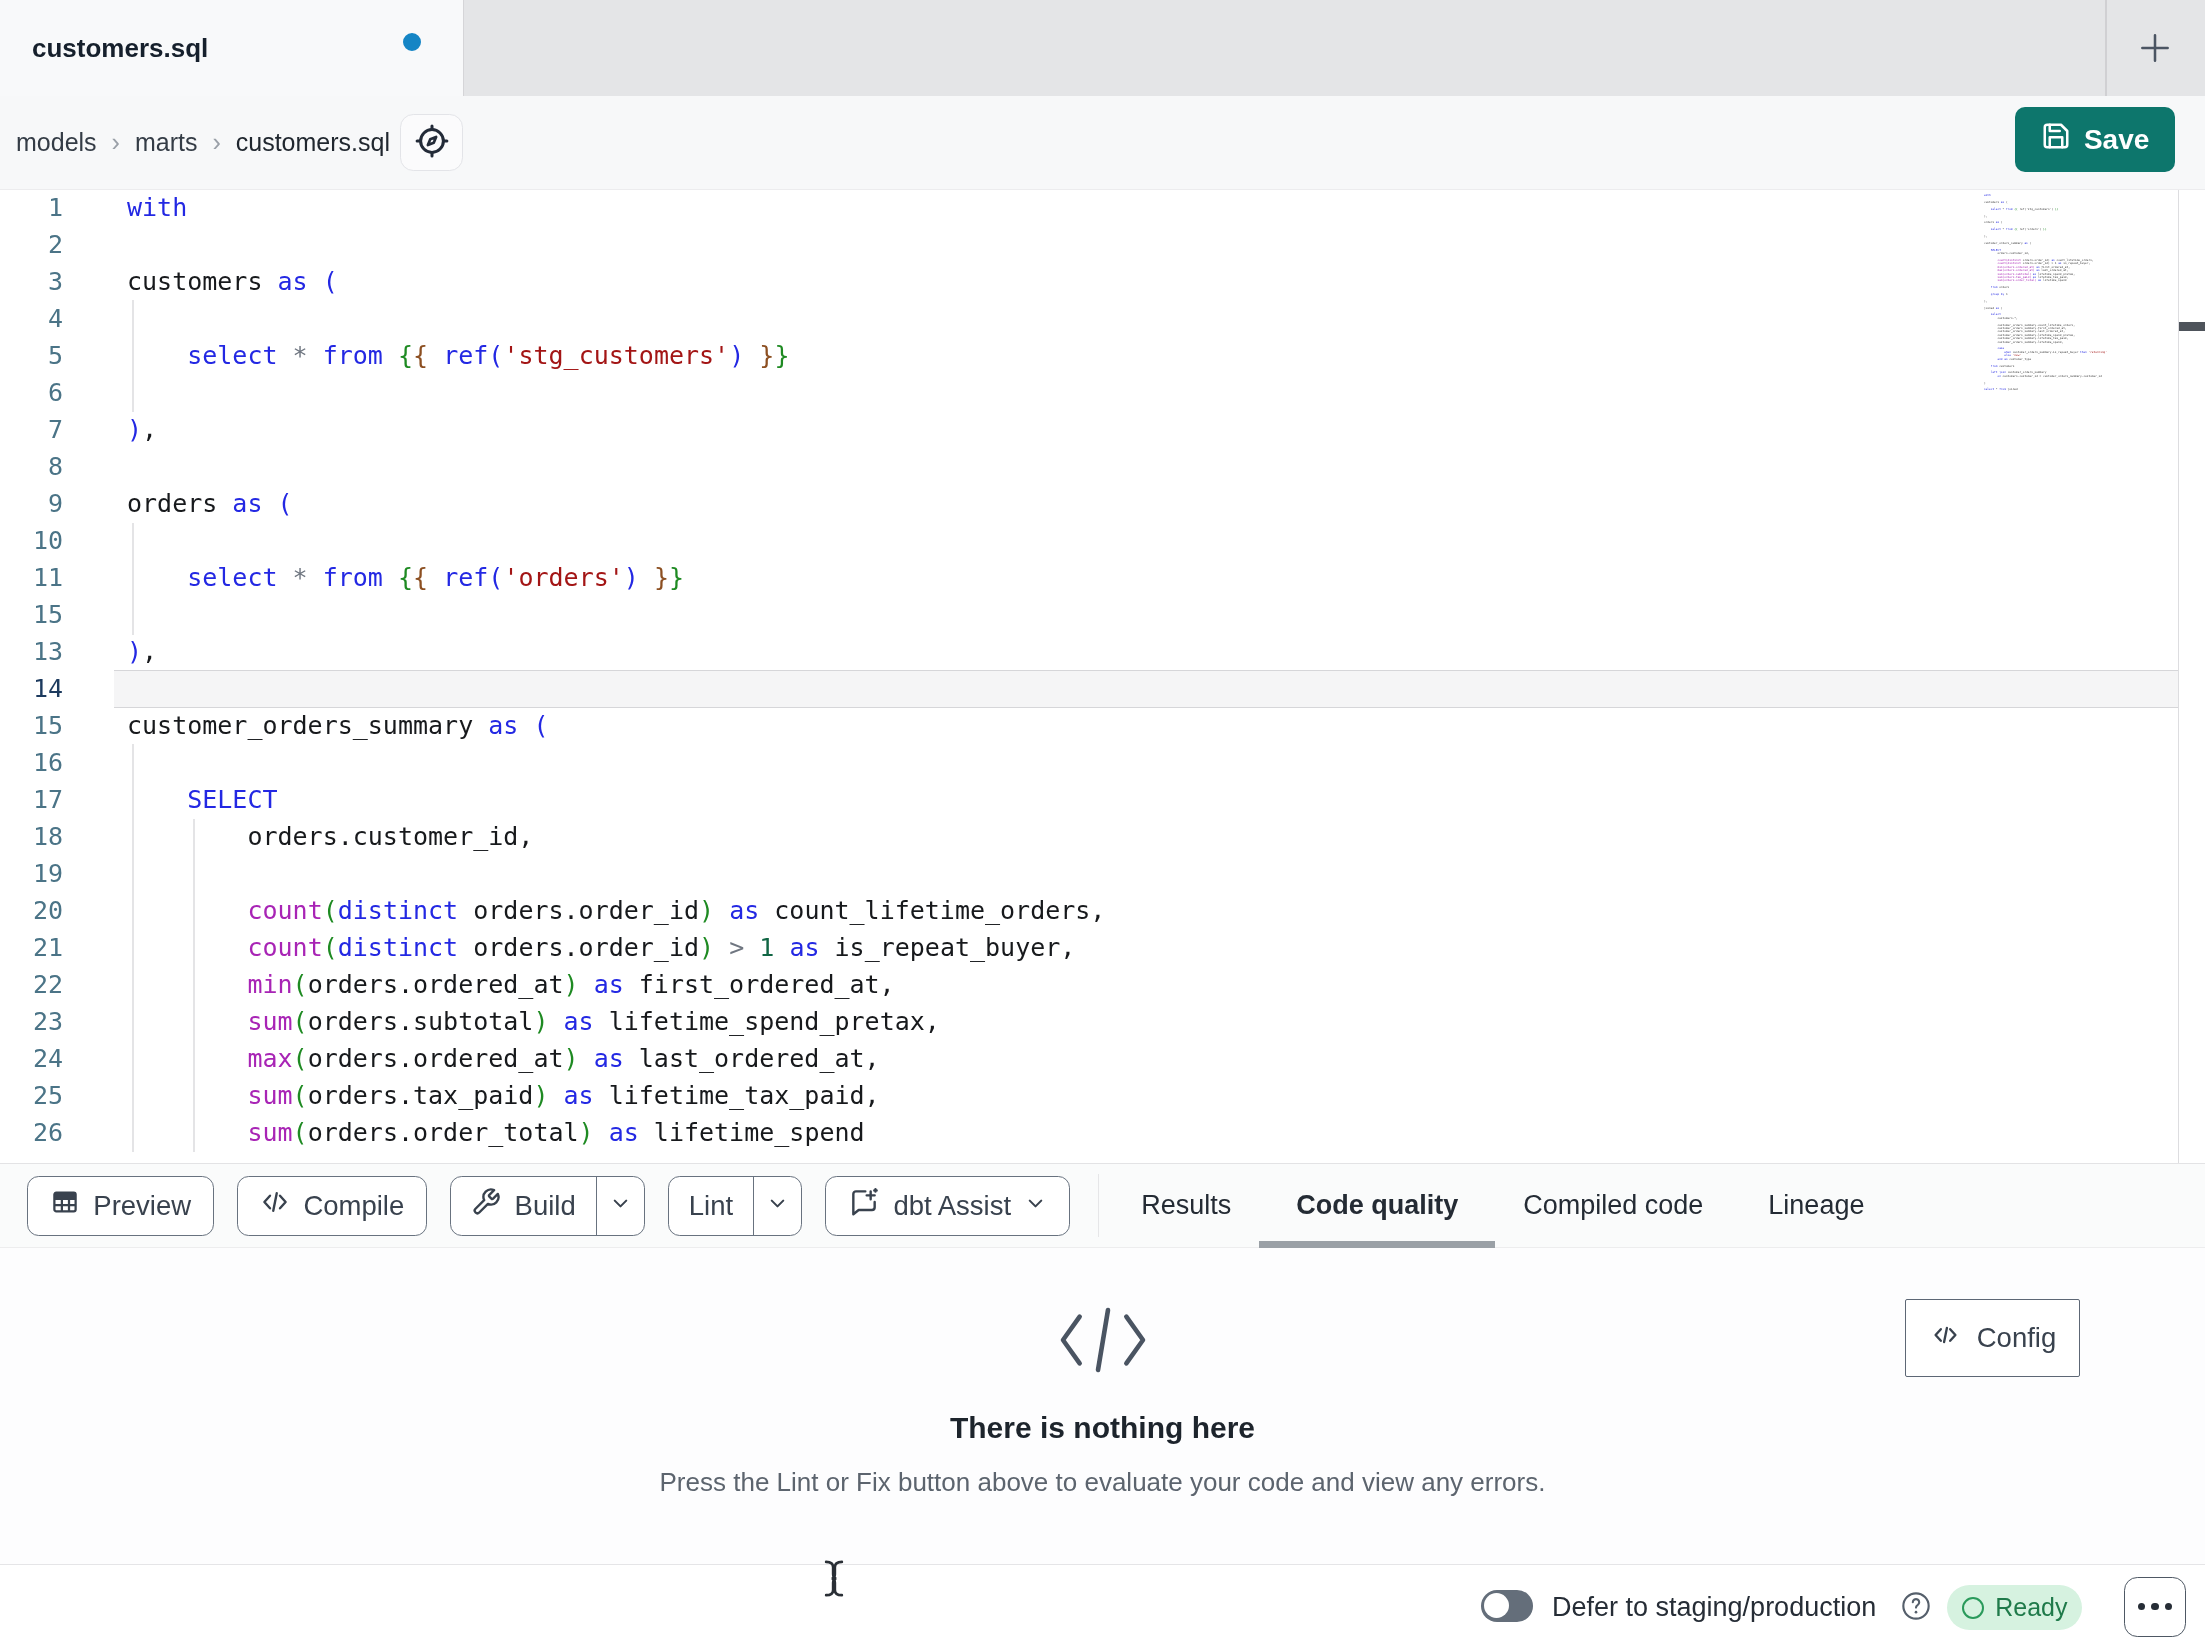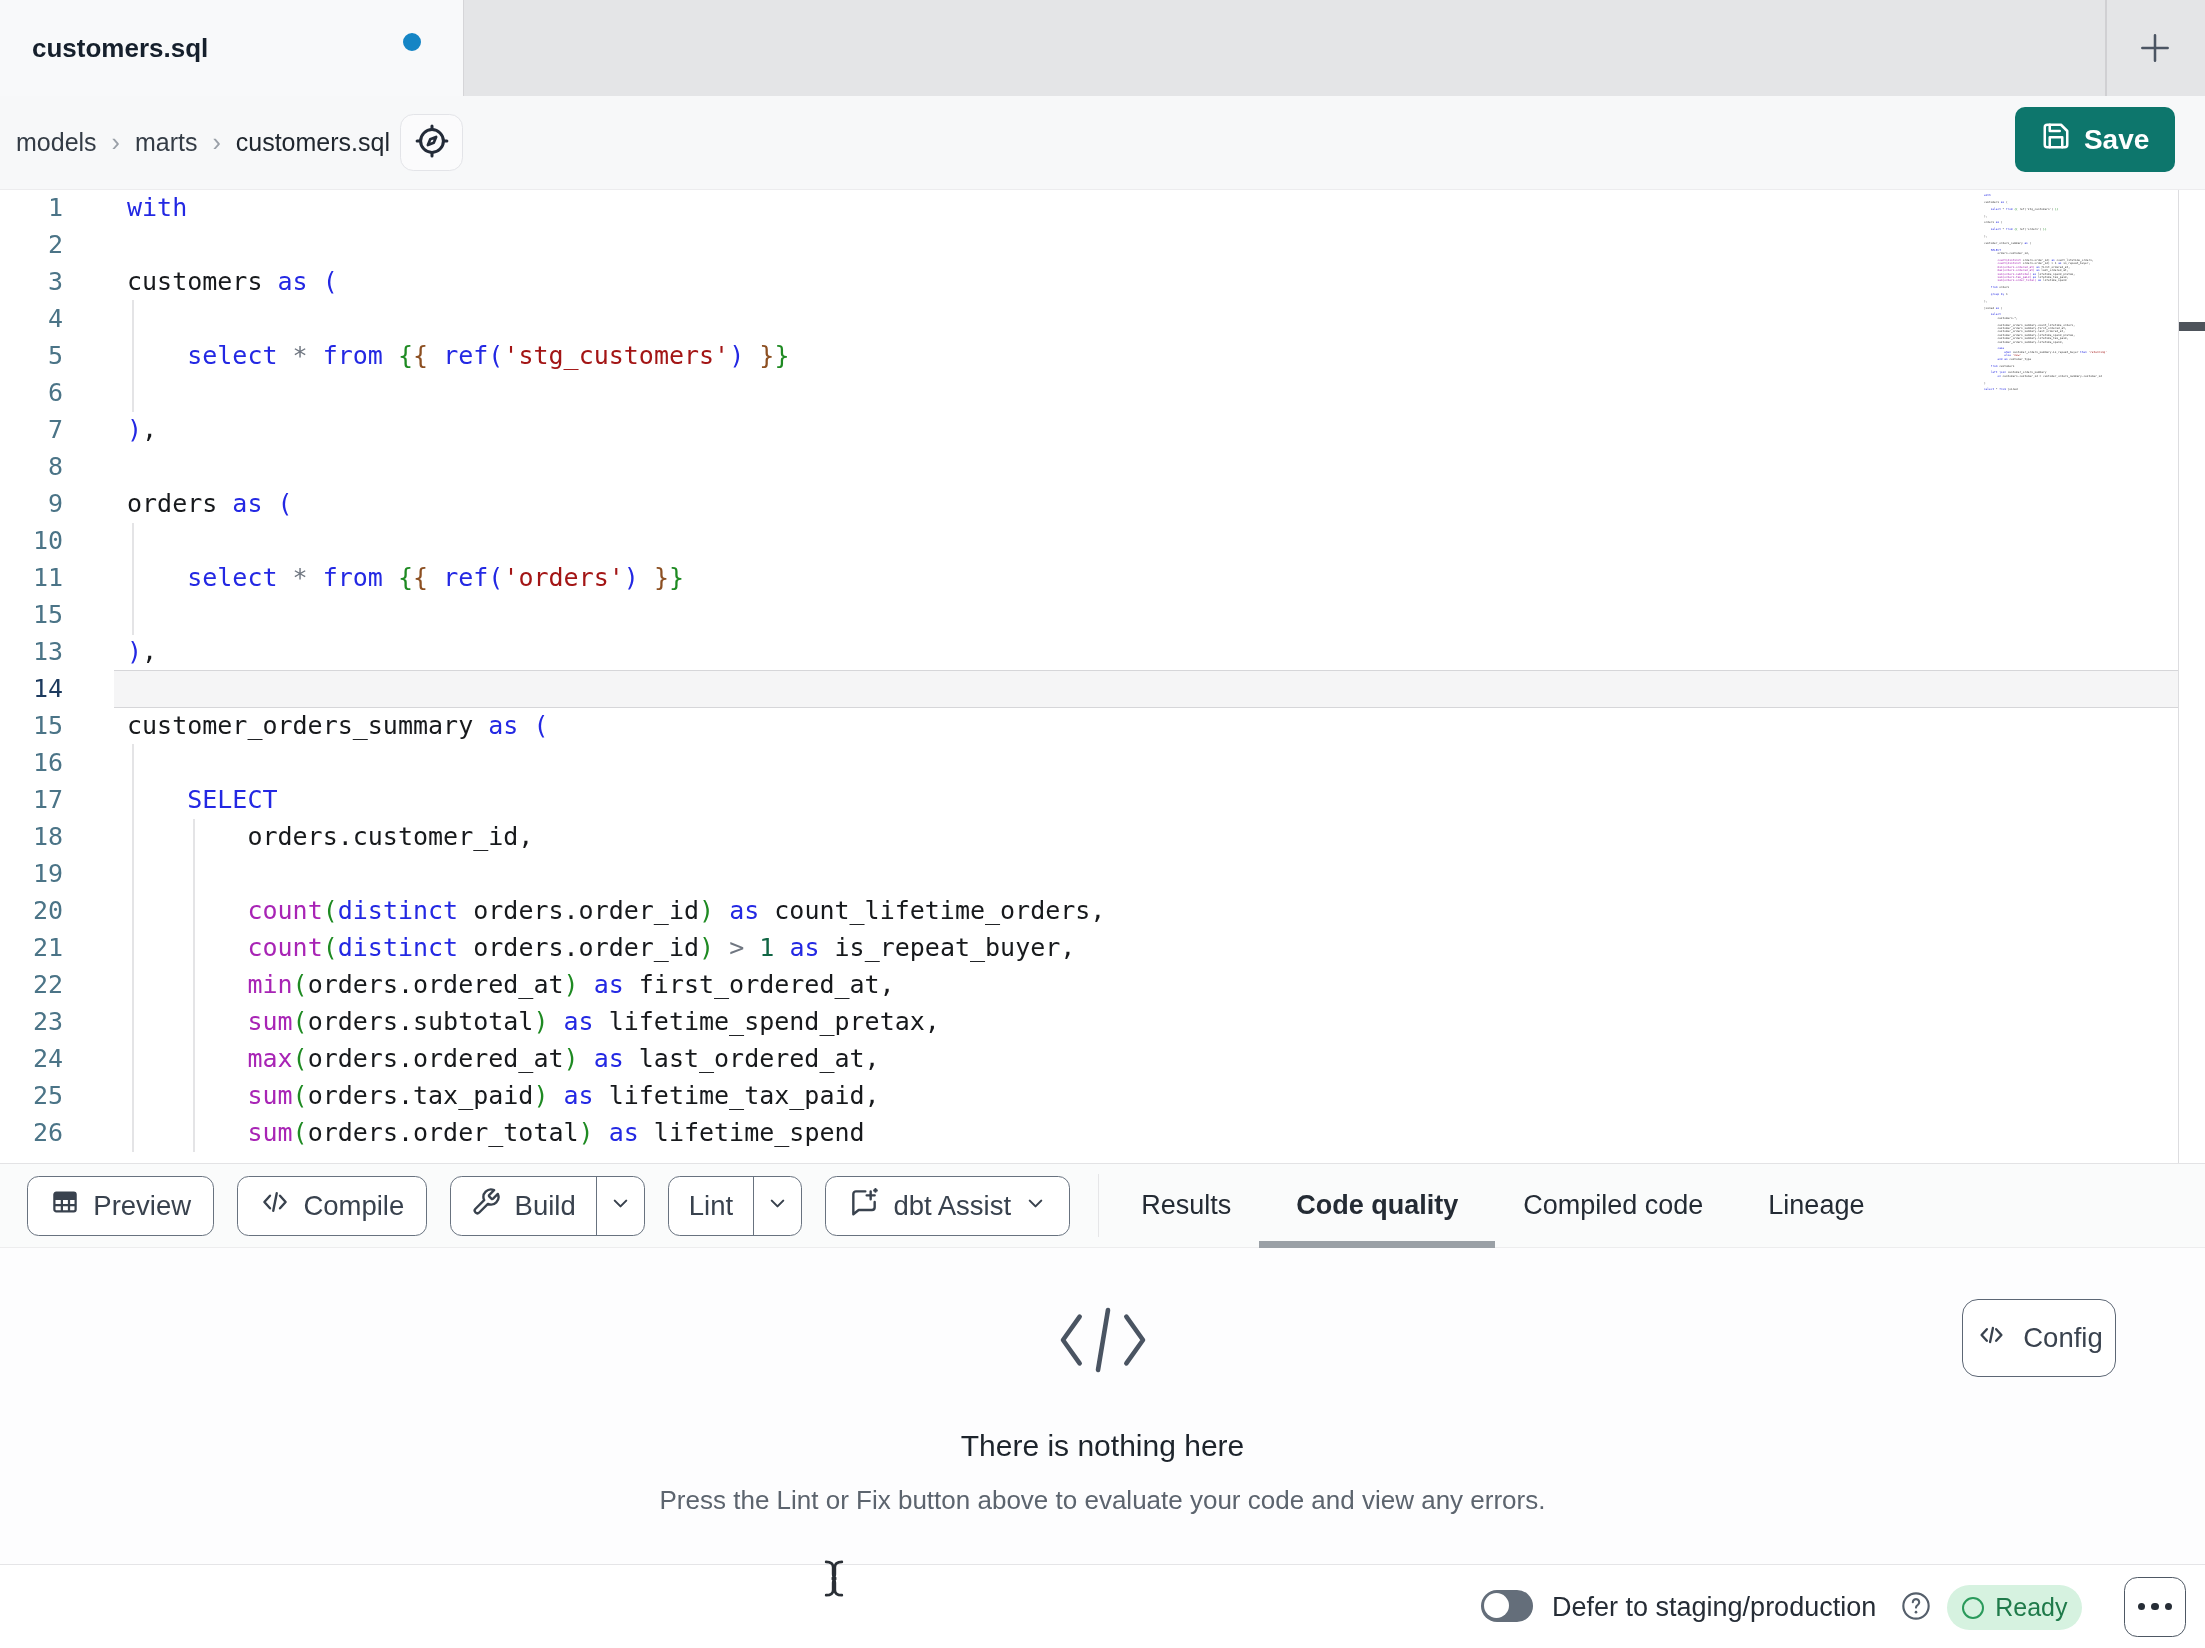--- a/index.html
+++ b/index.html
@@ -70,27 +70,27 @@
   .split-caret{display:flex;align-items:center;justify-content:center;width:48px;
                border-left:1.7px solid #68727f;cursor:pointer}
   .strip-divider{width:0.8px;height:63px;background:#e6e6e8;margin:0 0 0 28px}
   .ptabs{display:flex;align-items:stretch;height:85px;margin-left:42px;gap:65px}
   .ptab{position:relative;display:flex;align-items:center;font-size:27px;color:#242b34;cursor:pointer}
   .ptab.active{font-weight:700}
   .ptab.active::after{content:"";position:absolute;left:-37px;right:-37px;bottom:0;height:7.5px;background:#9aa0a6}
 
   
   .panel{position:absolute;left:0;top:1248px;width:2205px;height:316px;background:#fdfdfe}
-  .config-btn{position:absolute;left:1962px;top:51px;width:154px;height:78px;background:#fff;
-              border:1.7px solid #5d6775;border-radius:16px;display:flex;align-items:center;
+  .config-btn{position:absolute;left:1905px;top:51px;width:175px;height:78px;background:#fff;
+              border:1.7px solid #5d6775;border-radius:2px;display:flex;align-items:center;
               justify-content:center;gap:15px;font-size:27.5px;color:#39424e;cursor:pointer}
   .empty{position:absolute;left:0;top:0;width:2205px;height:316px;display:flex;flex-direction:column;
          align-items:center}
   .empty-icon{margin-top:52px}
-  .empty-title{margin-top:46px;font-size:30px;font-weight:400;color:#1d242c}
+  .empty-title{margin-top:28px;font-size:30px;font-weight:700;color:#1d242c}
   .empty-desc{margin-top:22px;font-size:26px;color:#5c646e}
 
   
   .statusbar{position:absolute;left:0;top:1564px;width:2205px;height:84px;background:#fff;
              border-top:1.7px solid #e5e5e7}
   .toggle{position:absolute;left:1481px;top:25px;width:52px;height:32px;background:#646e7a;
           border-radius:16px;cursor:pointer}
   .toggle-knob{position:absolute;left:3.3px;top:3.3px;width:25px;height:25px;background:#fff;border-radius:50%}
   .defer-label{position:absolute;left:1552px;top:27px;font-size:27px;color:#262d36;line-height:30px}
   .help-icon{position:absolute;left:1900px;top:25px;cursor:pointer}

